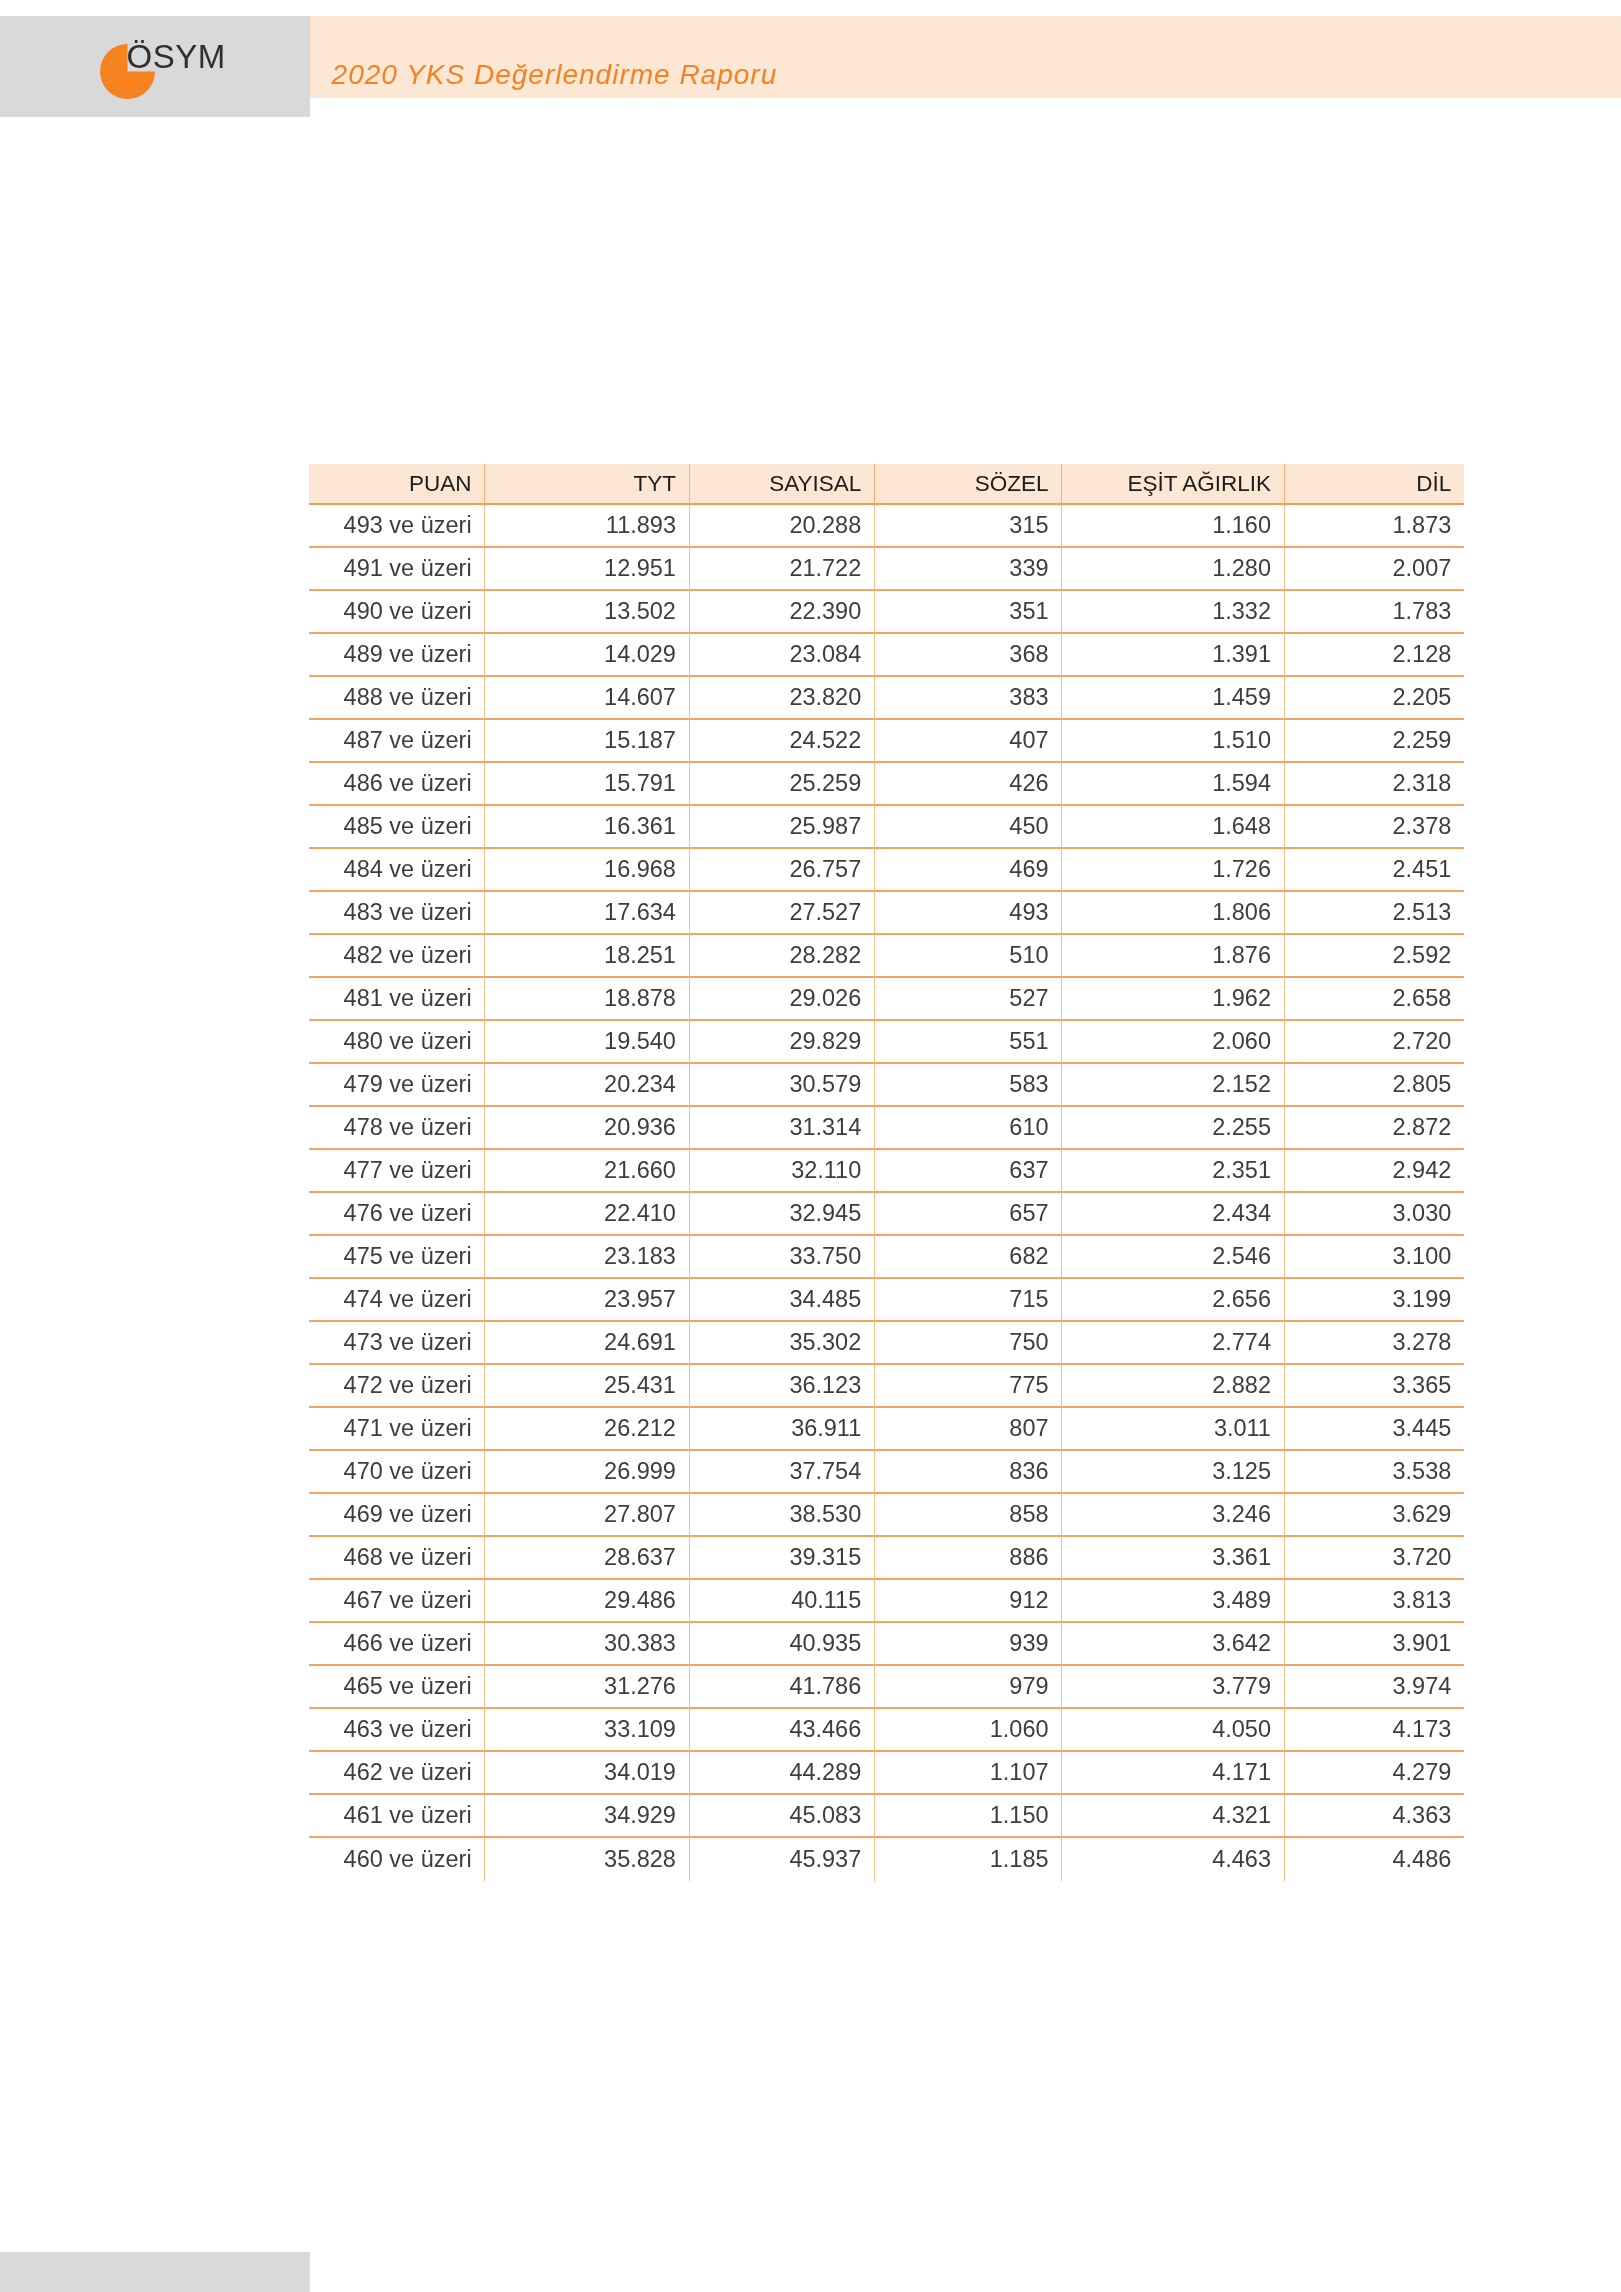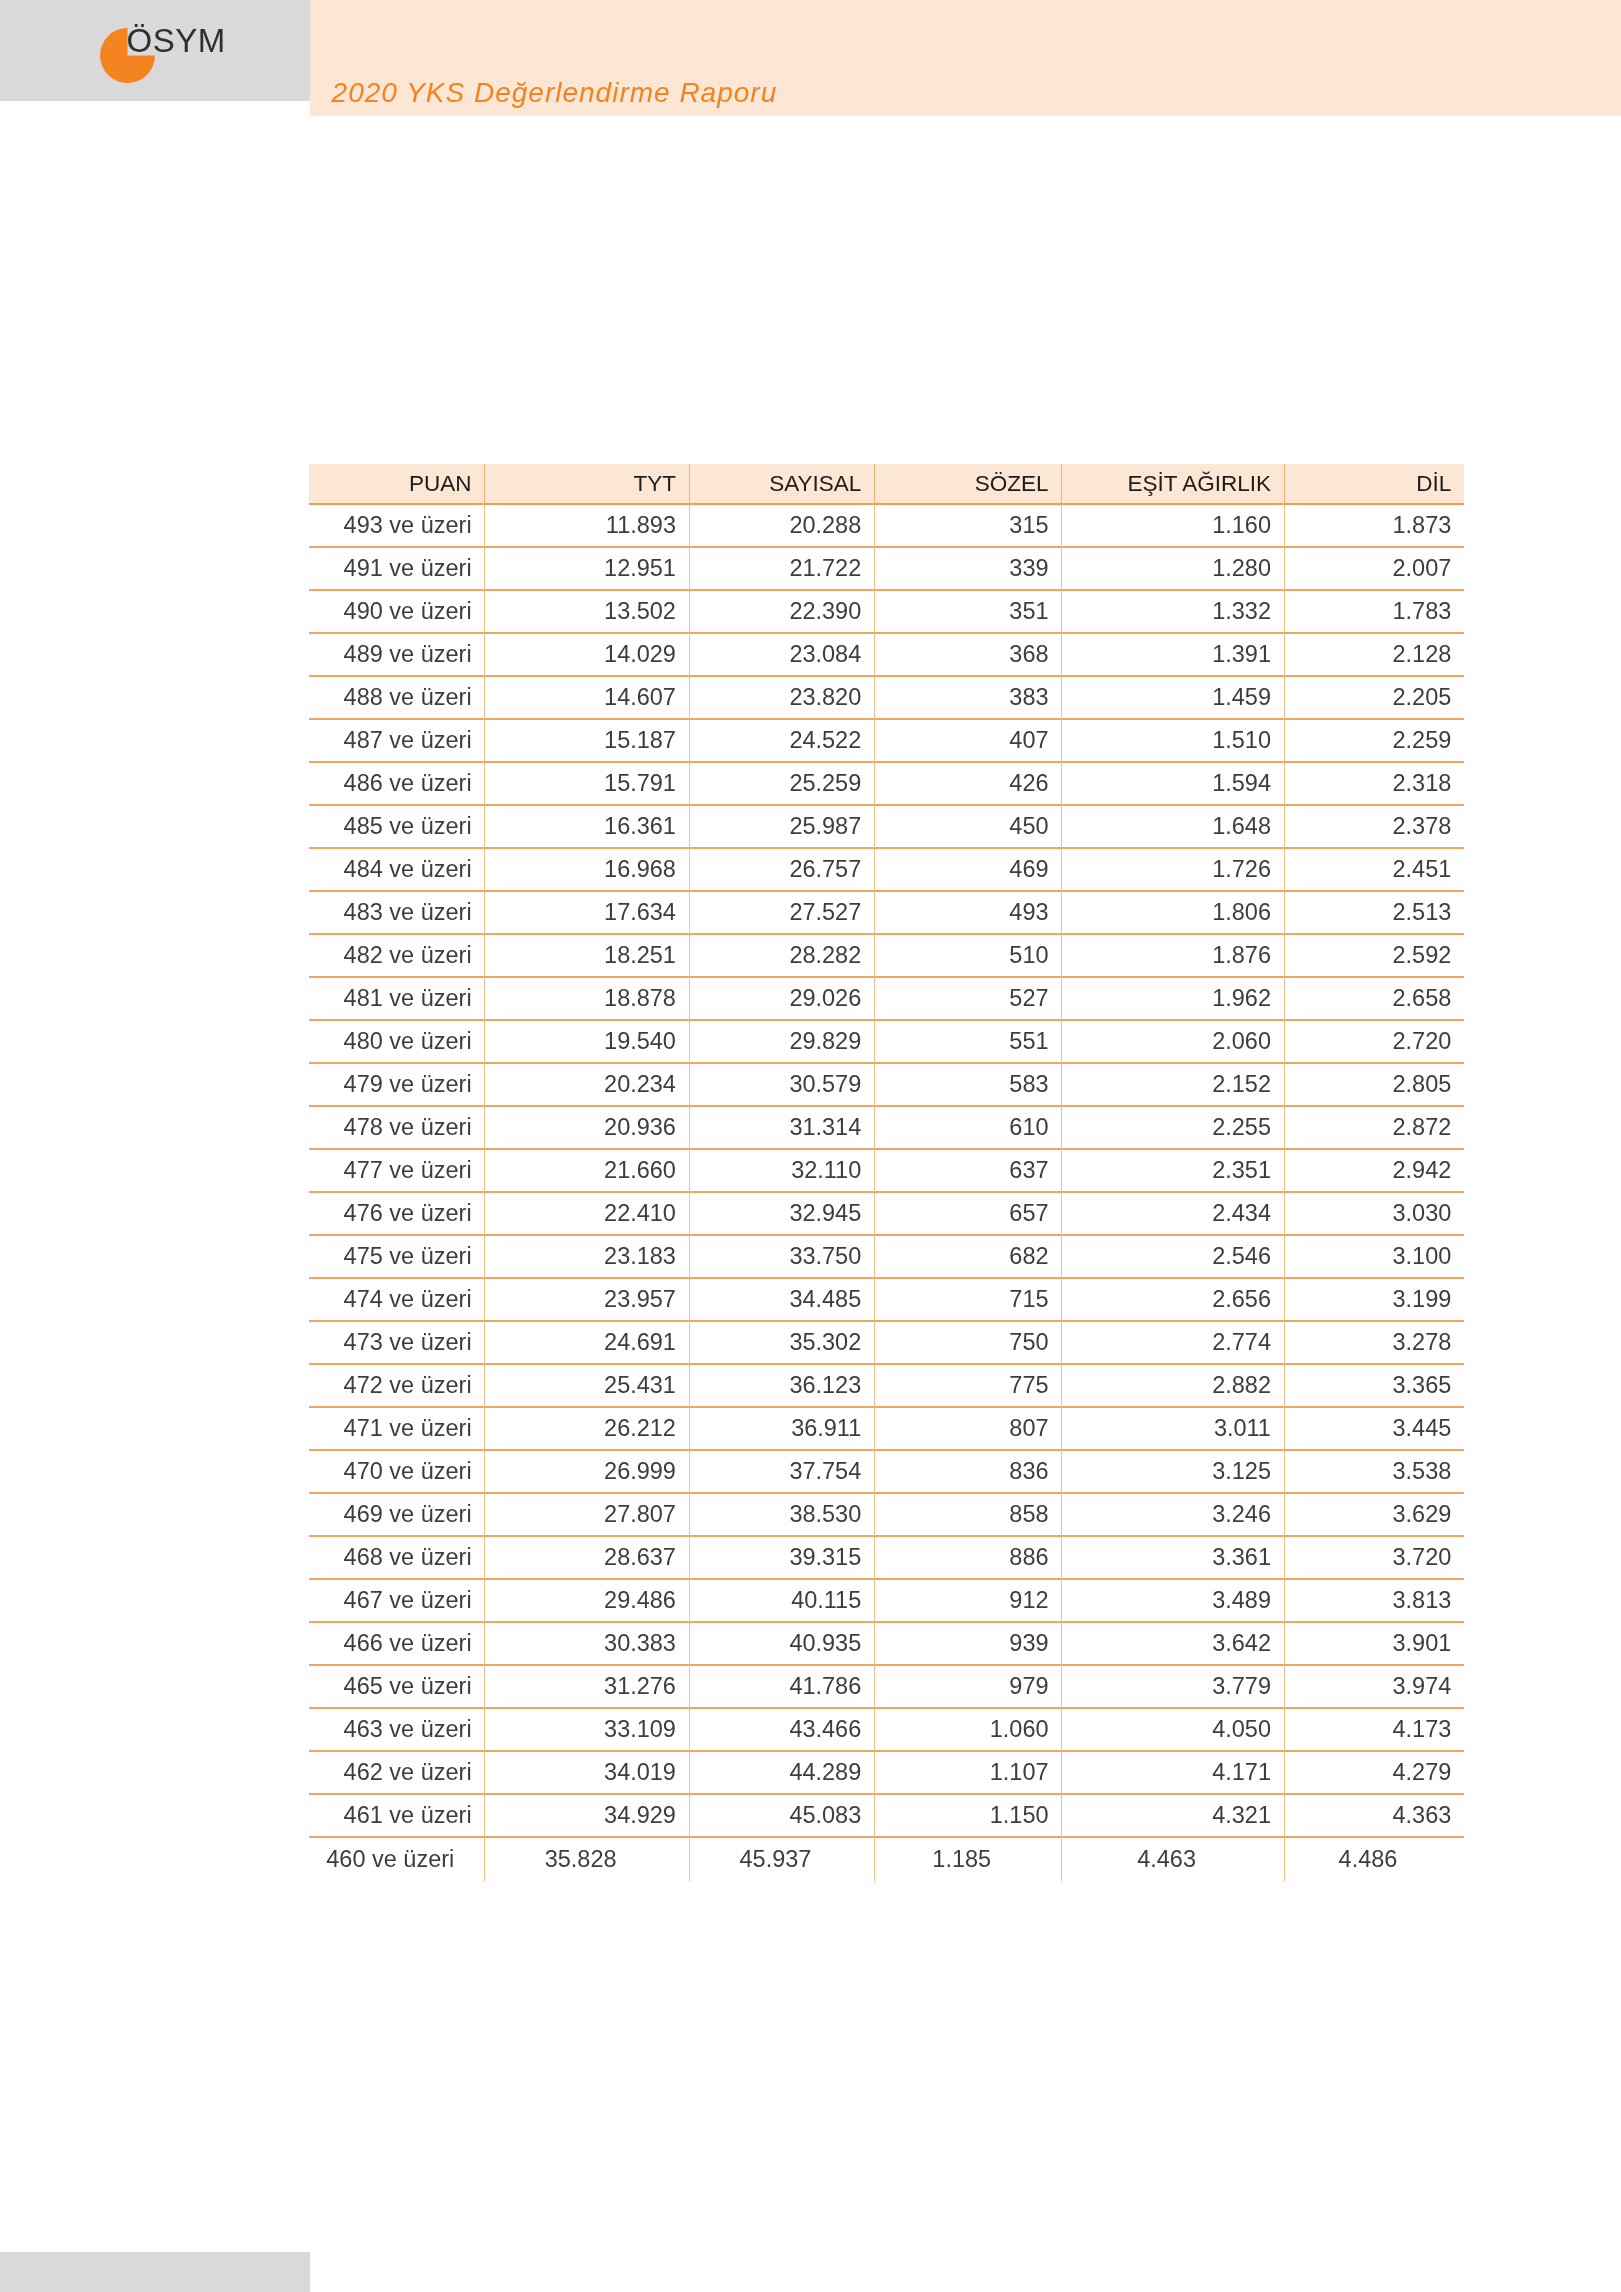--- a/index.html
+++ b/index.html
@@ -1,21 +1,21 @@
 <!DOCTYPE html>
 <html><head>
 <meta charset="utf-8">
 <style>
   html,body{margin:0;padding:0;}
   body{
     width:1621px;height:2293px;position:relative;background:#ffffff;
     font-family:"Liberation Sans", sans-serif;overflow:hidden;
   }
   
-  .top-band{position:absolute;left:0;top:0;width:1621px;height:116px;display:flex;}
+  .top-band{position:absolute;left:0;top:16px;width:1621px;height:82px;display:flex;}
   .band-gray{width:310px;height:101px;background:#d9d9d9;position:relative;flex:0 0 auto;}
   .band-peach{flex:1 1 auto;background:#fce7d4;position:relative;font-style:italic;}
   .report-title{
     position:absolute;left:21.6px;bottom:6.9px;color:#f58220;font-size:28px;
     font-weight:400;letter-spacing:1px;white-space:nowrap;
   }
   
   .logo{position:absolute;left:100px;top:28px;width:55px;height:55px;}
   .logo svg{display:block;}
   .logo-text{
@@ -33,21 +33,21 @@
   }
   .score-table th{
     height:41px;background:#fce7d4;color:#1c1c1c;font-weight:normal;font-size:22.5px;
     border-bottom:2px solid #f19d52;
   }
   .score-table th:not(:last-child){border-right:1px solid #f3b274;}
   .score-table td{
     height:43px;color:#3d3d3d;font-size:23.5px;border-bottom:2px solid #f2a55e;
   }
   .score-table td:not(:last-child){border-right:1px solid #f7be8a;}
-  .score-table tr:last-child td{border-bottom:none;text-align:center;}
+  .score-table tr:last-child td{border-bottom:none;}
   
   .page-number{
     position:absolute;left:277px;top:2217px;color:#f47d20;font-size:28px;font-weight:bold;margin-top:44px;
   }
   .footer-bar{position:absolute;left:0;top:2252px;width:310px;height:40px;background:#d9d9d9;}
 </style>
 </head>
 <body>
 
 <div class="top-band">

